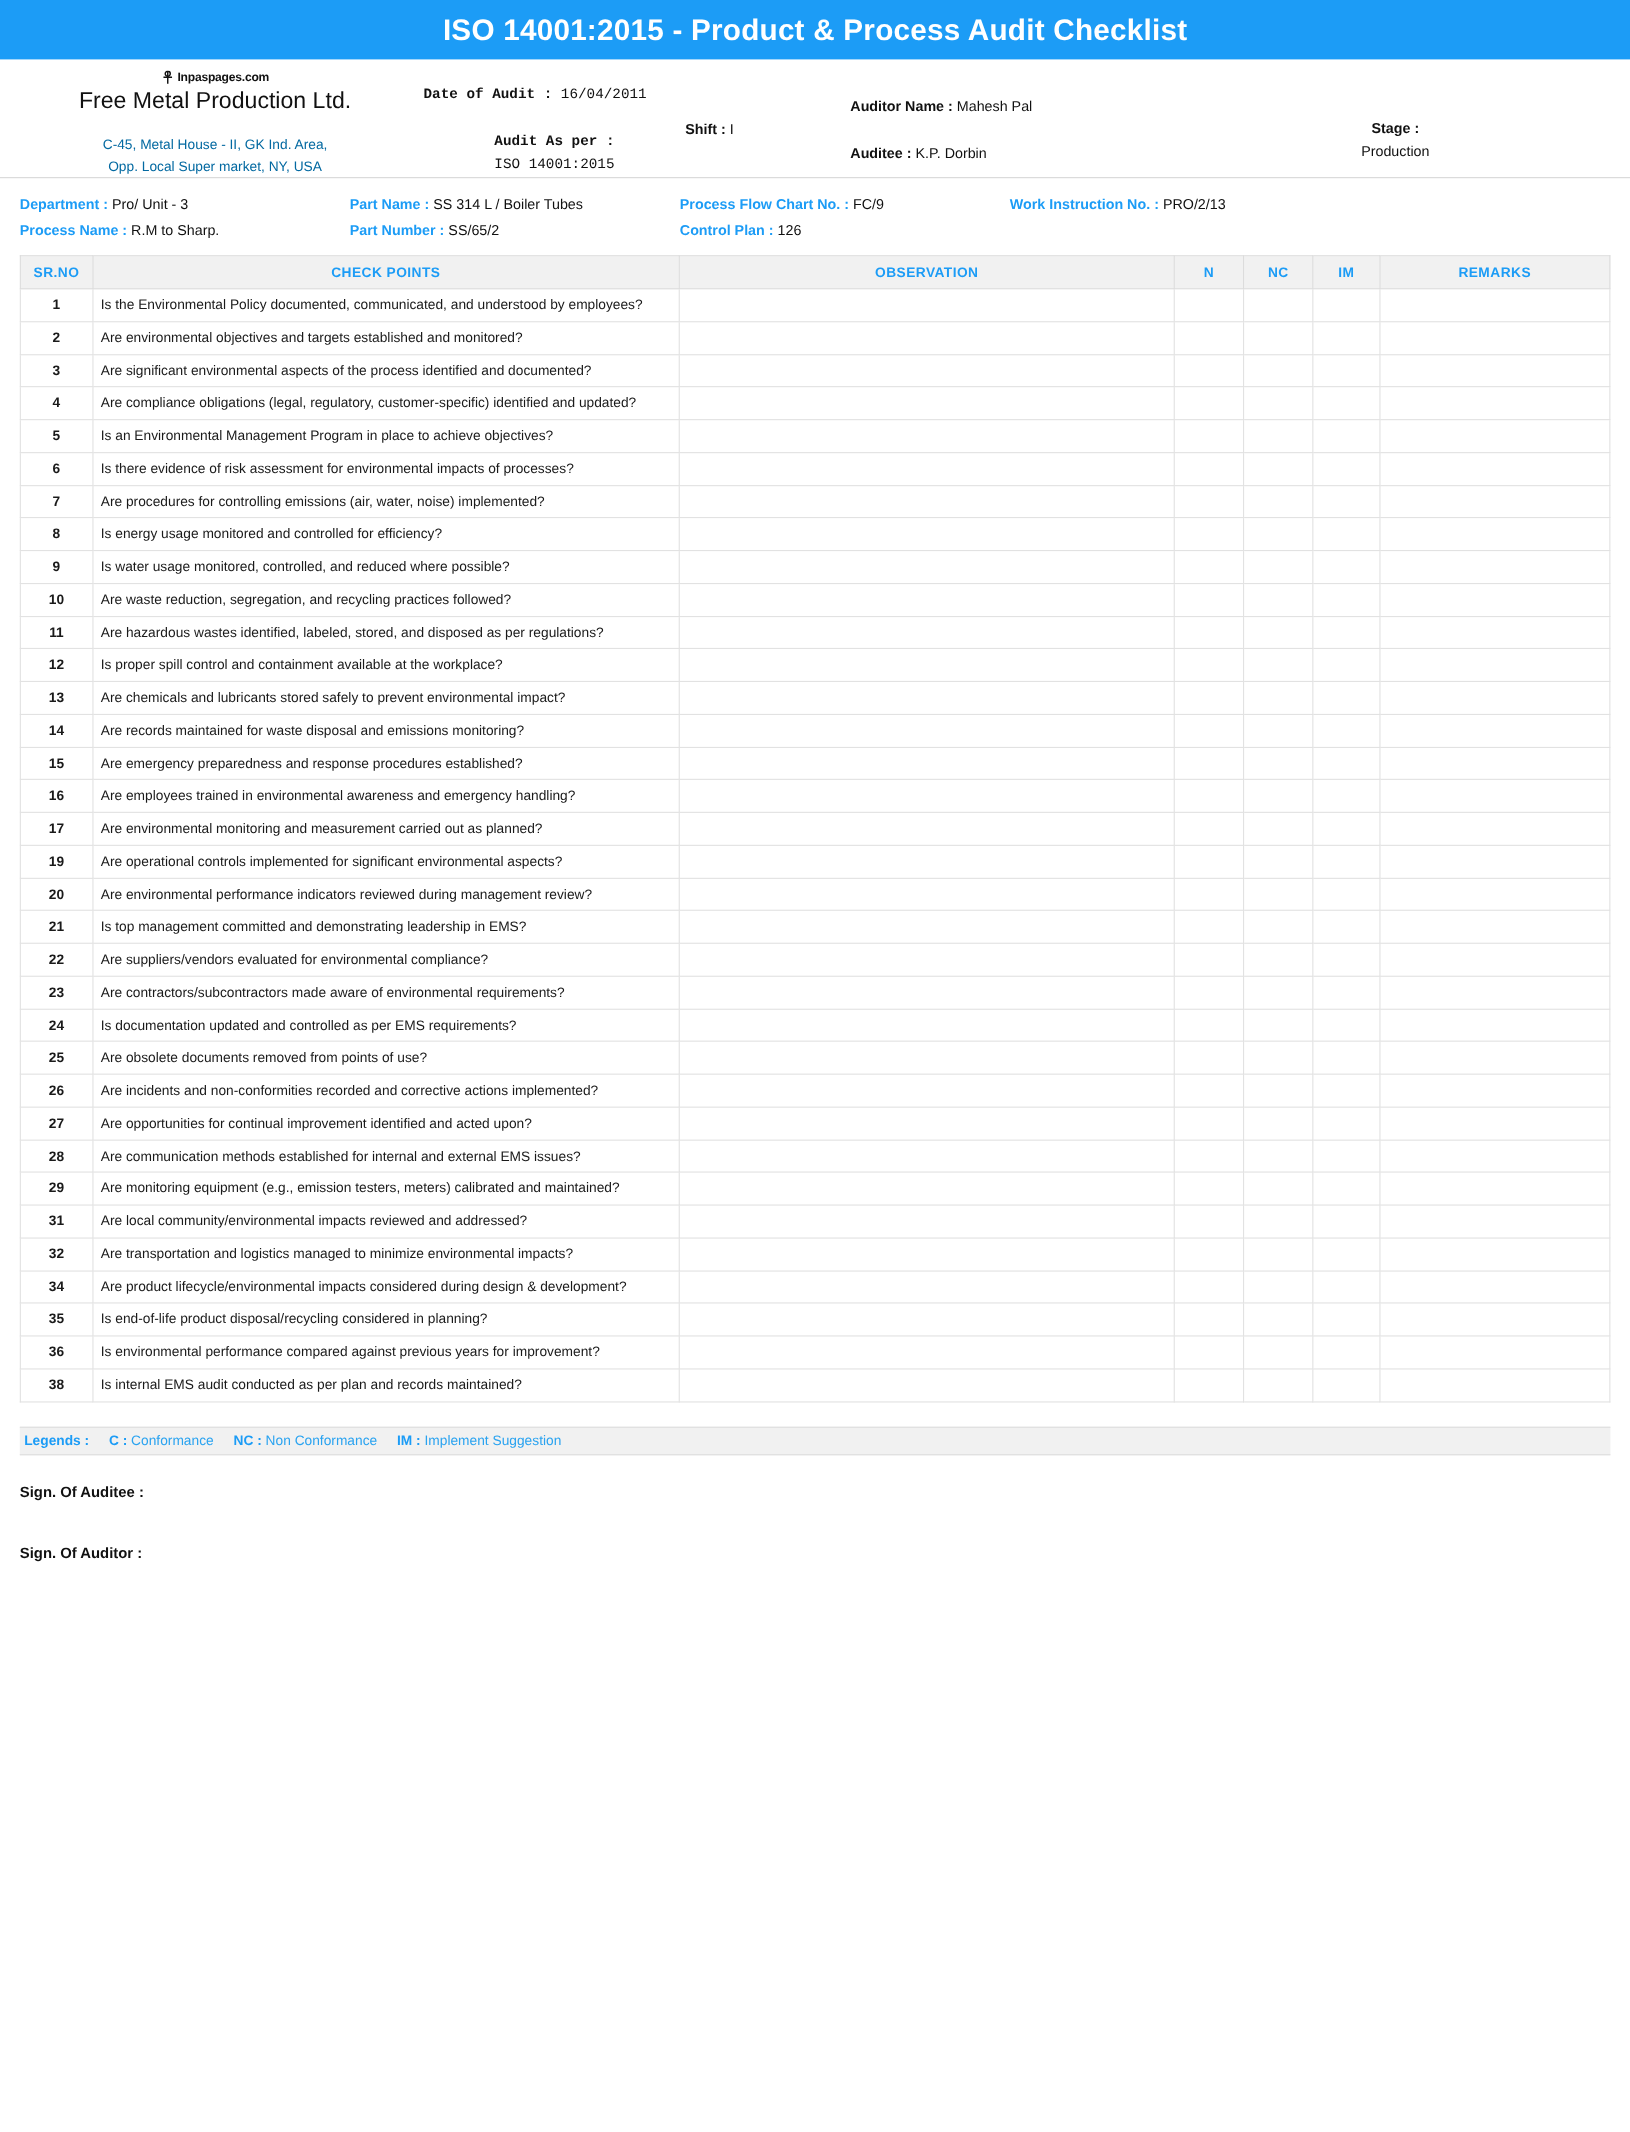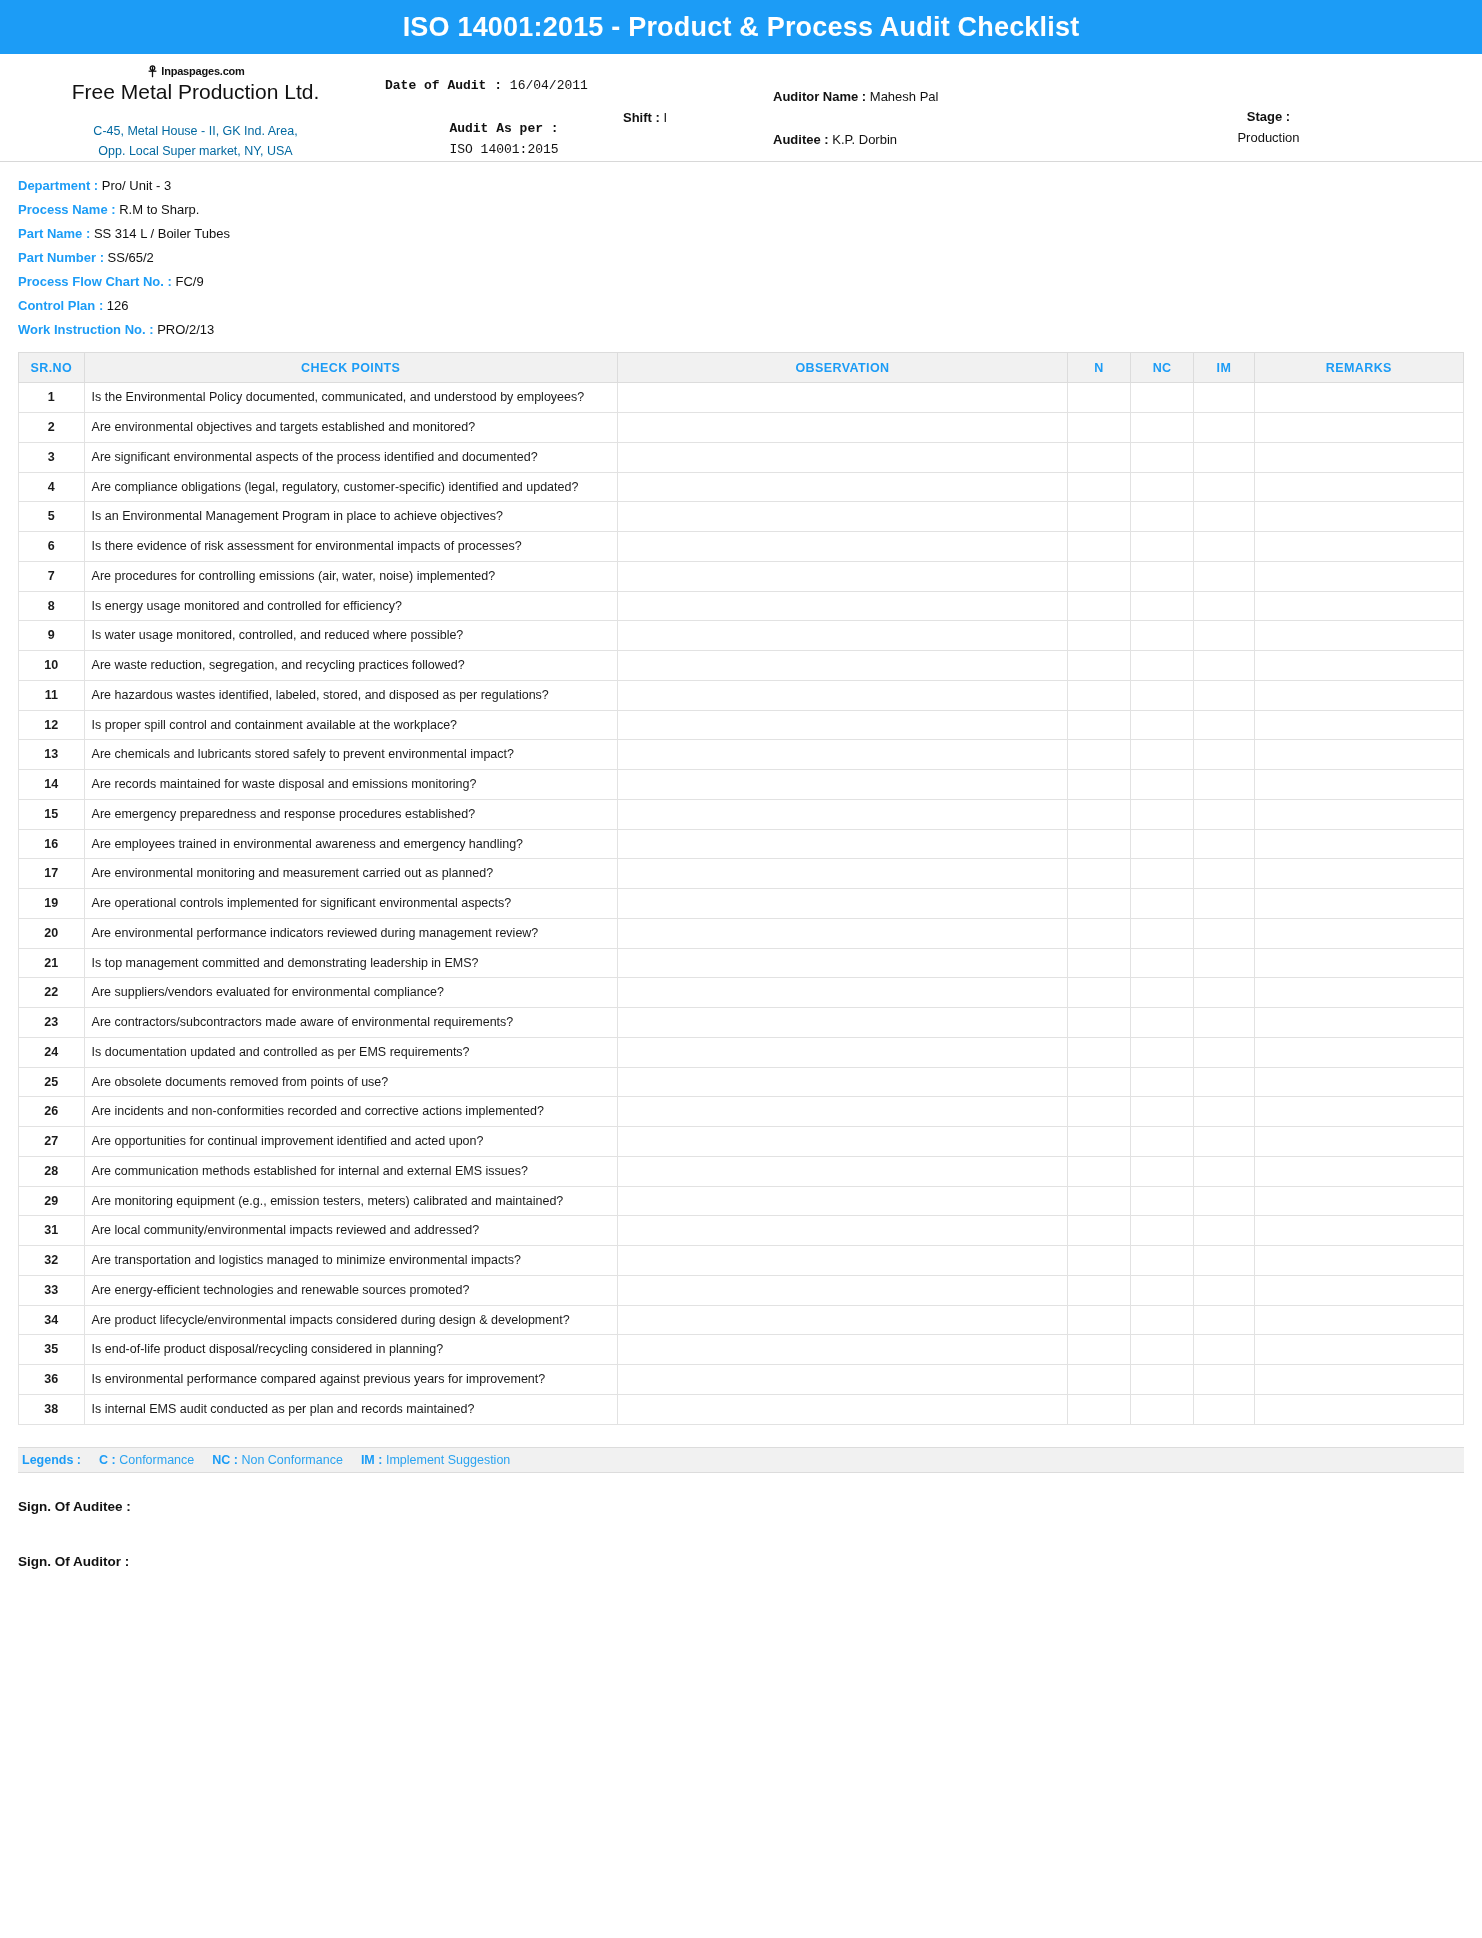--- a/index.html
+++ b/index.html
@@ -75,21 +75,20 @@
 
   .fld { font-size: 13px; line-height: 1.6; color: #111; white-space: nowrap; }
   .fld b { font-weight: bold; }
   .fld.center { text-align: center; }
   .mt22 { margin-top: 22px; }
 
   
   .info-strip {
     display: flex;
     padding: 12px 18px 10px 18px;
-    flex-direction: column;
   }
   .info-col { padding-right: 10px; }
   .ic-1 { width: 300px; }
   .ic-2 { width: 300px; }
   .ic-3 { width: 300px; }
   .ic-4 { flex: 1; }
   .info-line {
     font-size: 13px;
     line-height: 1.85;
     color: #111;
@@ -567,29 +566,20 @@
         <tr>
           <td class="sr">32</td>
           <td class="cp">Are transportation and logistics managed to minimize environmental impacts?</td>
           <td class="obs"></td>
           <td class="mark"></td>
           <td class="mark"></td>
           <td class="mark"></td>
           <td class="rem"></td>
         </tr>
         <tr>
-          <td class="sr">33</td>
-          <td class="cp">Are energy-efficient technologies and renewable sources promoted?</td>
-          <td class="obs"></td>
-          <td class="mark"></td>
-          <td class="mark"></td>
-          <td class="mark"></td>
-          <td class="rem"></td>
-        </tr>
-        <tr>
           <td class="sr">34</td>
           <td class="cp">Are product lifecycle/environmental impacts considered during design &amp; development?</td>
           <td class="obs"></td>
           <td class="mark"></td>
           <td class="mark"></td>
           <td class="mark"></td>
           <td class="rem"></td>
         </tr>
         <tr>
           <td class="sr">35</td>

